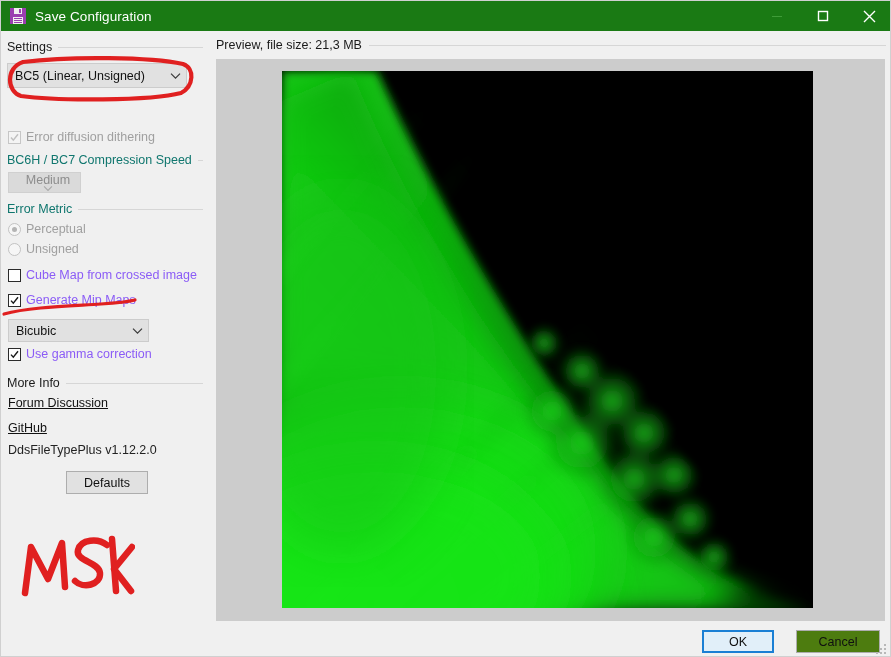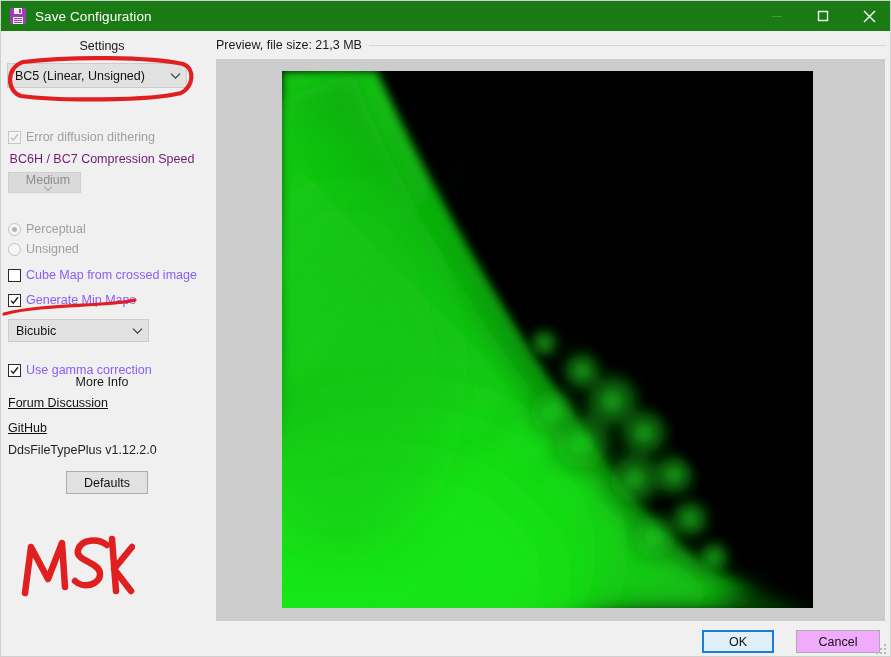--- a/index.html
+++ b/index.html
@@ -64,29 +64,28 @@
   }
   .grp-header {
     position: absolute;
     display: flex;
     align-items: center;
     left: 6px;
     width: 196px;
     height: 16px;
     font-size: 12.5px;
     color: #1a1a1a;
-    flex-direction: column;
   }
   .grp-header .lbl { white-space: nowrap; padding-right: 6px; }
   .grp-header .rule {
     flex: 1 1 auto;
     height: 1px;
     background: #d6d6d6;
   }
-  .grp-header.dim .lbl { color: #701a75; }
+  .grp-header.dim .lbl { color: #0f766e; }
 
   .combo {
     position: absolute;
     box-sizing: border-box;
     background: #e1e1e1;
     border: 1px solid #cccccc;
     display: flex;
     align-items: center;
     font-size: 12.5px;
     color: #111111;
@@ -211,21 +210,21 @@
     width: 531px; height: 537px;
     background: #000000;
     overflow: hidden;
   }
   .gl { position: absolute; }
 
   
   .dlg-btn {
     position: absolute;
     box-sizing: border-box;
-    background: #f0abfc;
+    background: #4d7c0f;
     border: 1px solid #adadad;
     font-size: 12.5px;
     color: #101010;
     display: flex;
     align-items: center;
     justify-content: center;
     font-family: "Liberation Sans", sans-serif;
   }
   #ok-btn {
     left: 701px; top: 629px;
@@ -312,20 +311,24 @@
 
     <div class="combo disabled" style="left:7px; top:141px; width:73px; height:21px;flex-direction:column;">
       <span class="cv">Medium</span>
       <span class="arrow">
         <svg width="10" height="7" viewBox="0 0 11 8">
           <path d="M1 1.6 L5.5 6.2 L10 1.6" stroke="#a8a8a8" stroke-width="1.2" fill="none"></path>
         </svg>
       </span>
     </div>
 
+    <div class="grp-header dim" style="top:170px;">
+      <span class="lbl">Error Metric</span>
+      <span class="rule"></span>
+    </div>
 
     <div class="radiorow" style="left:7px; top:191px;">
       <span class="radio on"></span>
       <span>Perceptual</span>
     </div>
 
     <div class="radiorow" style="left:7px; top:211px;">
       <span class="radio"></span>
       <span>Unsigned</span>
     </div>
@@ -346,21 +349,21 @@
 
     <div class="combo" style="left:7px; top:288px; width:141px; height:23px;">
       <span class="cv">Bicubic</span>
       <span class="arrow">
         <svg width="11" height="8" viewBox="0 0 11 8">
           <path d="M1 1.6 L5.5 6.2 L10 1.6" stroke="#3a3a3a" stroke-width="1.2" fill="none"></path>
         </svg>
       </span>
     </div>
 
-    <div class="chkrow" style="left:7px; top:332px;">
+    <div class="chkrow" style="left:7px; top:316px;">
       <span class="chkbox">
         <svg width="11" height="11" viewBox="0 0 11 11" style="position:absolute;left:0;top:0;">
           <path d="M2 5.6 L4.3 8.2 L9 2.3" stroke="#1a1a1a" stroke-width="1.4" fill="none"></path>
         </svg>
       </span>
       <span>Use gamma correction</span>
     </div>
 
     <div class="grp-header" style="top:344px;">
       <span class="lbl">More Info</span>

